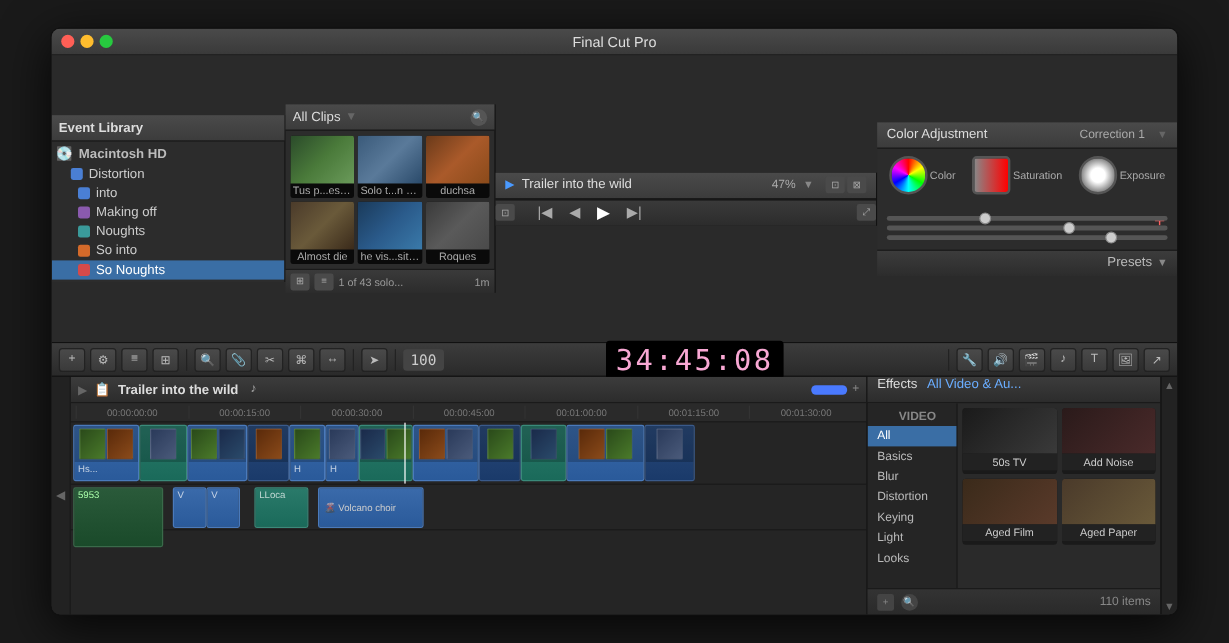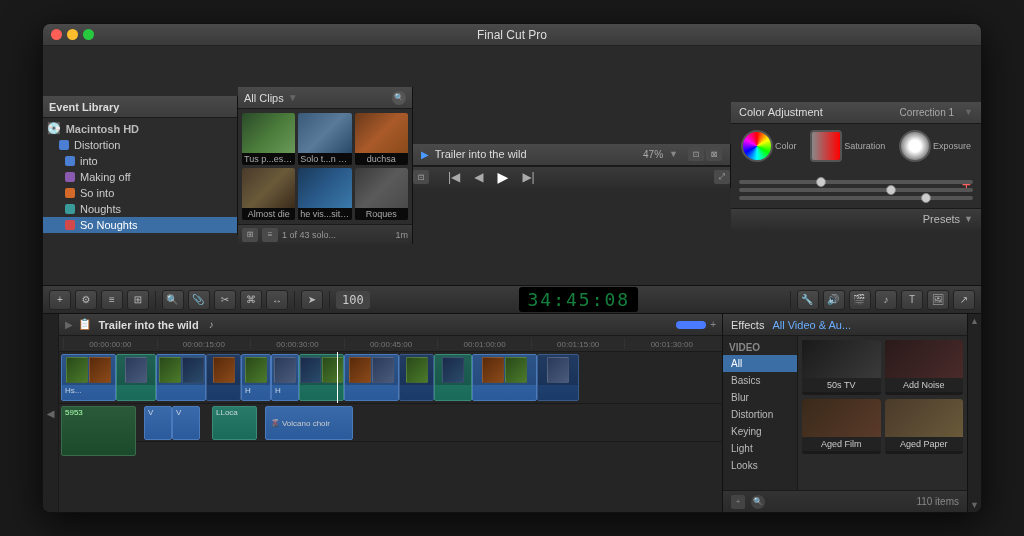--- a/index.html
+++ b/index.html
@@ -422,23 +422,23 @@
       font-size: 10px;
     }
     .tool-divider {
       width: 1px;
       height: 18px;
       background: #222;
       margin: 0 2px;
     }
     .timecode-display {
       background: #000;
-      color: #15803d;
+      color: #f9a8d4;
       font-family: monospace;
-      font-size: 18px;
+      font-size: 24px;
       padding: 2px 8px;
       border-radius: 3px;
       letter-spacing: 2px;
       margin: 0 auto;
     }
     .timecode-left {
       background: #444;
       color: #ccc;
       font-family: monospace;
       font-size: 12px;
@@ -576,21 +576,20 @@
       width: 245px;
       background: #2a2a2a;
       display: flex;
       flex-direction: column;
       border-left: 1px solid #111;
     }
     .effects-header {
       height: 22px;
       background: linear-gradient(to bottom, #3c3c3c, #2c2c2c);
       display: flex;
-      align-items: center;
       padding: 0 8px;
       border-bottom: 1px solid #1a1a1a;
       font-size: 11px;
       color: #ddd;
       gap: 8px;
     }
     .effects-filter {
       color: #6aadff;
       cursor: pointer;
     }
@@ -604,20 +603,21 @@
       background: #252525;
       border-right: 1px solid #1a1a1a;
       padding: 4px 0;
     }
     .effects-cat-header {
       padding: 2px 6px;
       font-size: 10px;
       color: #888;
       font-weight: 600;
       text-transform: uppercase;
+      margin-left: 20px;
     }
     .effects-cat-item {
       padding: 3px 8px;
       font-size: 10px;
       color: #bbb;
       cursor: pointer;
     }
     .effects-cat-item.selected { background: #3a6ea5; color: white; }
     .effects-grid {
       flex: 1;
@@ -709,26 +709,26 @@
           </div>
           <div class="event-item" style="padding-left:22px">
             <div class="event-dot dot-blue"></div>
             <span>into</span>
           </div>
           <div class="event-item" style="padding-left:22px">
             <div class="event-dot dot-purple"></div>
             <span>Making off</span>
           </div>
           <div class="event-item" style="padding-left:22px">
+            <div class="event-dot dot-teal"></div>
+            <span>Noughts</span>
+          </div>
+          <div class="event-item" style="padding-left:22px">
             <div class="event-dot dot-orange"></div>
             <span>So into</span>
-          </div>
-          <div class="event-item" style="padding-left:22px">
-            <div class="event-dot dot-teal"></div>
-            <span>Noughts</span>
           </div>
           <div class="event-item selected" style="padding-left:22px">
             <div class="event-dot dot-red"></div>
             <span>So Noughts</span>
           </div>
         </div>
       </div>
 
       <div class="browser-panel">
         <div class="clips-header">

